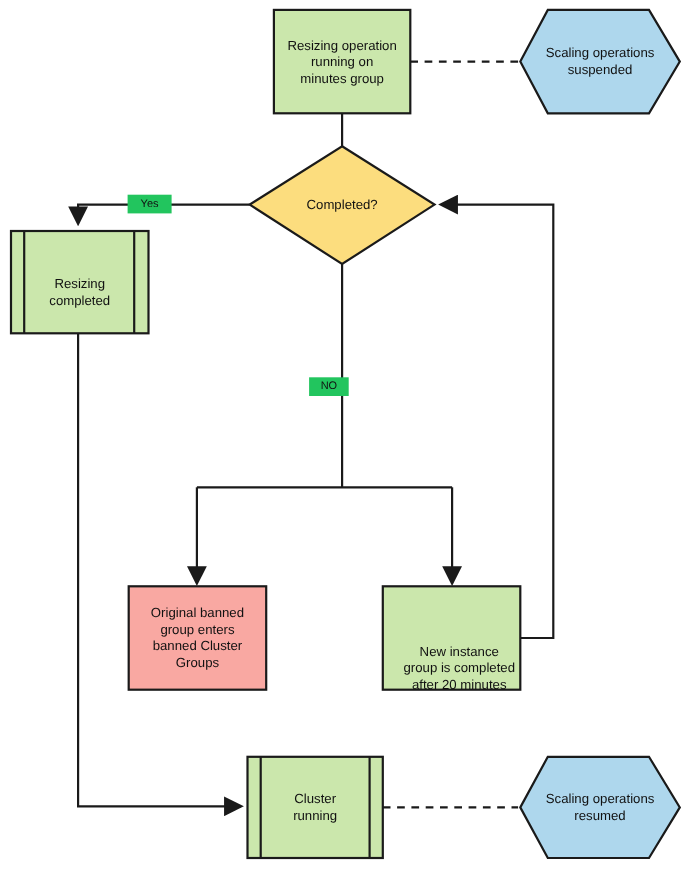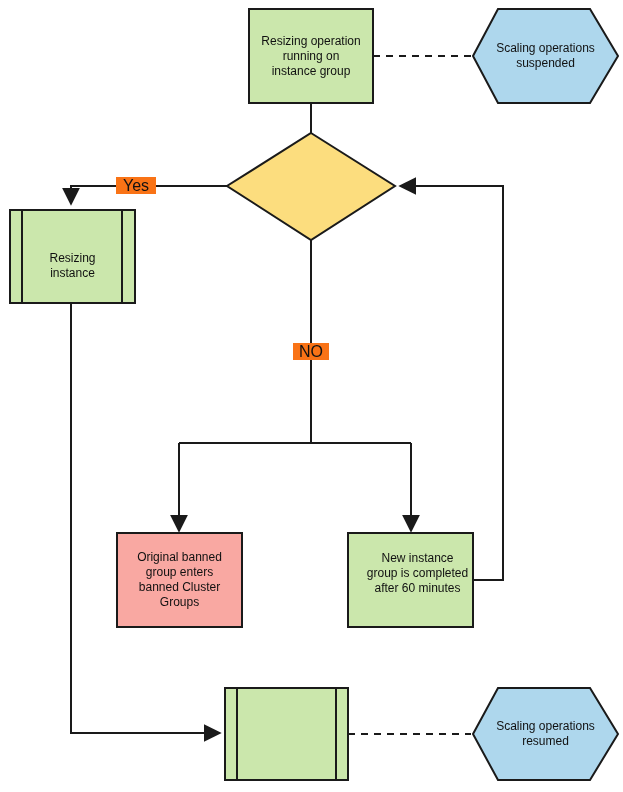--- a/index.html
+++ b/index.html
@@ -17,22 +17,22 @@
   .bar    { stroke:#1a1a1a; stroke-width:2; }
   .ntext {
     position:absolute;
     display:flex; align-items:center; justify-content:center;
     text-align:center;
     font-size:12px; line-height:15px; color:#111111;
   }
   .elabel {
     position:absolute;
     display:flex; align-items:center; justify-content:center;
-    background:#f97316;
-    font-size:16px; line-height:15px; color:#111111;
+    background:#22c55e;
+    font-size:10px; line-height:15px; color:#111111;
   }
 </style>
 </head>
 <body>
 
 <div id="canvas">
 
   <svg id="shapes" width="623" height="792" viewBox="0 0 623 792">
     <defs>
       <marker id="arrow" viewBox="0 0 10 10" refX="8.5" refY="5" markerWidth="9" markerHeight="9" orient="auto">
@@ -73,61 +73,72 @@
       <path class="bar" d="M336,688 V780"></path>
     </g>
 
     <polygon class="shape" points="473,734 498,688 590,688 618,734 590,780 498,780" fill="#aed7ed"></polygon>
   </svg>
 
   <div class="ntext" style="left:249px;top:9px;width:124px;height:94px">
     <div>
       <div>Resizing operation</div>
       <div>running on</div>
-      <div>instance group</div>
+      <div>minutes group</div>
     </div>
   </div>
 
   <div class="ntext" style="left:473px;top:9px;width:145px;height:94px">
     <div>
       <div>Scaling operations</div>
       <div>suspended</div>
     </div>
   </div>
 
+  <div class="ntext" style="left:227px;top:133px;width:168px;height:107px">
+    <div>
+      <div>Completed?</div>
+    </div>
+  </div>
 
   <div class="ntext" style="left:10px;top:210px;width:125px;height:112px">
     <div>
       <div>Resizing</div>
-      <div>instance</div>
+      <div>completed</div>
     </div>
   </div>
 
   <div class="ntext" style="left:117px;top:533px;width:125px;height:94px">
     <div>
       <div>Original banned</div>
       <div>group enters</div>
       <div>banned Cluster</div>
       <div>Groups</div>
     </div>
   </div>
 
-  <div class="ntext" style="left:348px;top:526px;width:139px;height:94px">
+  <div class="ntext" style="left:348px;top:560px;width:139px;height:94px">
     <div>
       <div>New instance</div>
       <div>group is completed</div>
-      <div>after 60 minutes</div>
+      <div>after 20 minutes</div>
     </div>
   </div>
 
+  <div class="ntext" style="left:225px;top:688px;width:123px;height:92px">
+    <div>
+      <div>Cluster</div>
+      <div>running</div>
+    </div>
+  </div>
 
   <div class="ntext" style="left:473px;top:688px;width:145px;height:92px">
     <div>
       <div>Scaling operations</div>
       <div>resumed</div>
     </div>
   </div>
 
   <div class="elabel" style="left:116px;top:177px;width:40px;height:17px">Yes</div>
 
-  <div class="elabel" style="left:293px;top:343px;width:36px;height:17px">NO</div>
+  <div class="elabel" style="left:281px;top:343px;width:36px;height:17px">NO</div>
 
 </div>
 
 </body></html>

